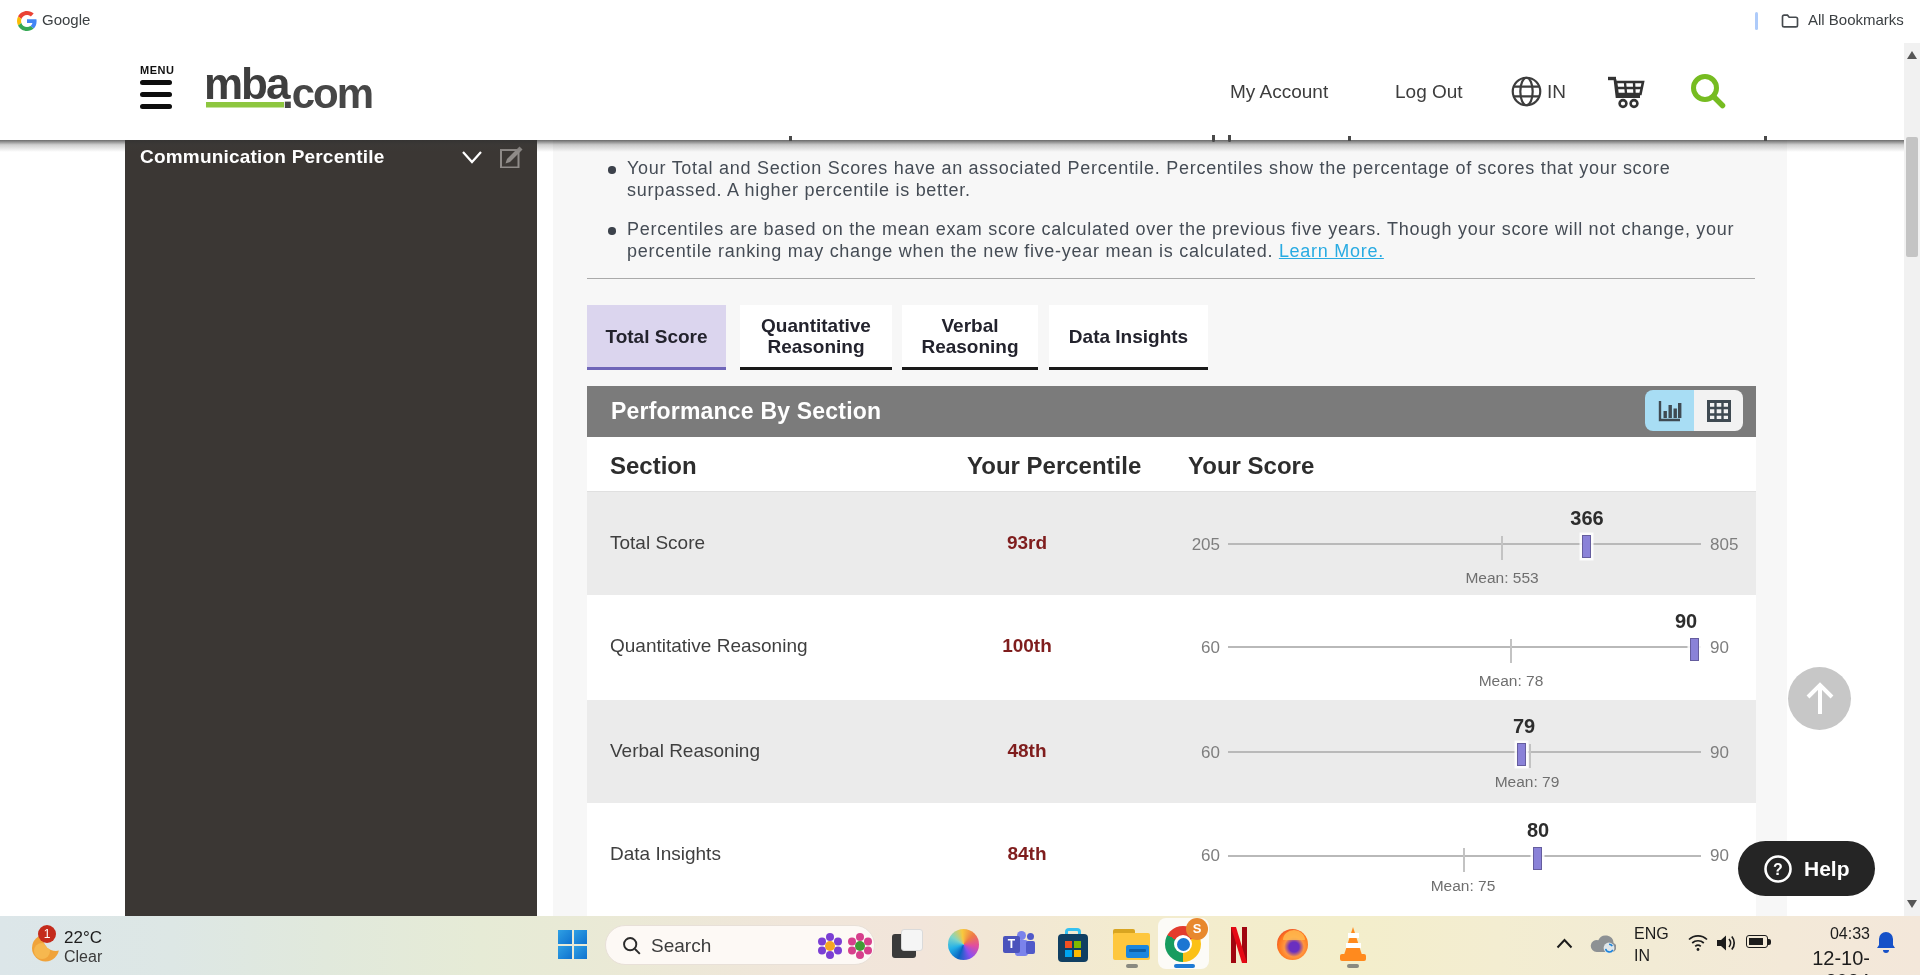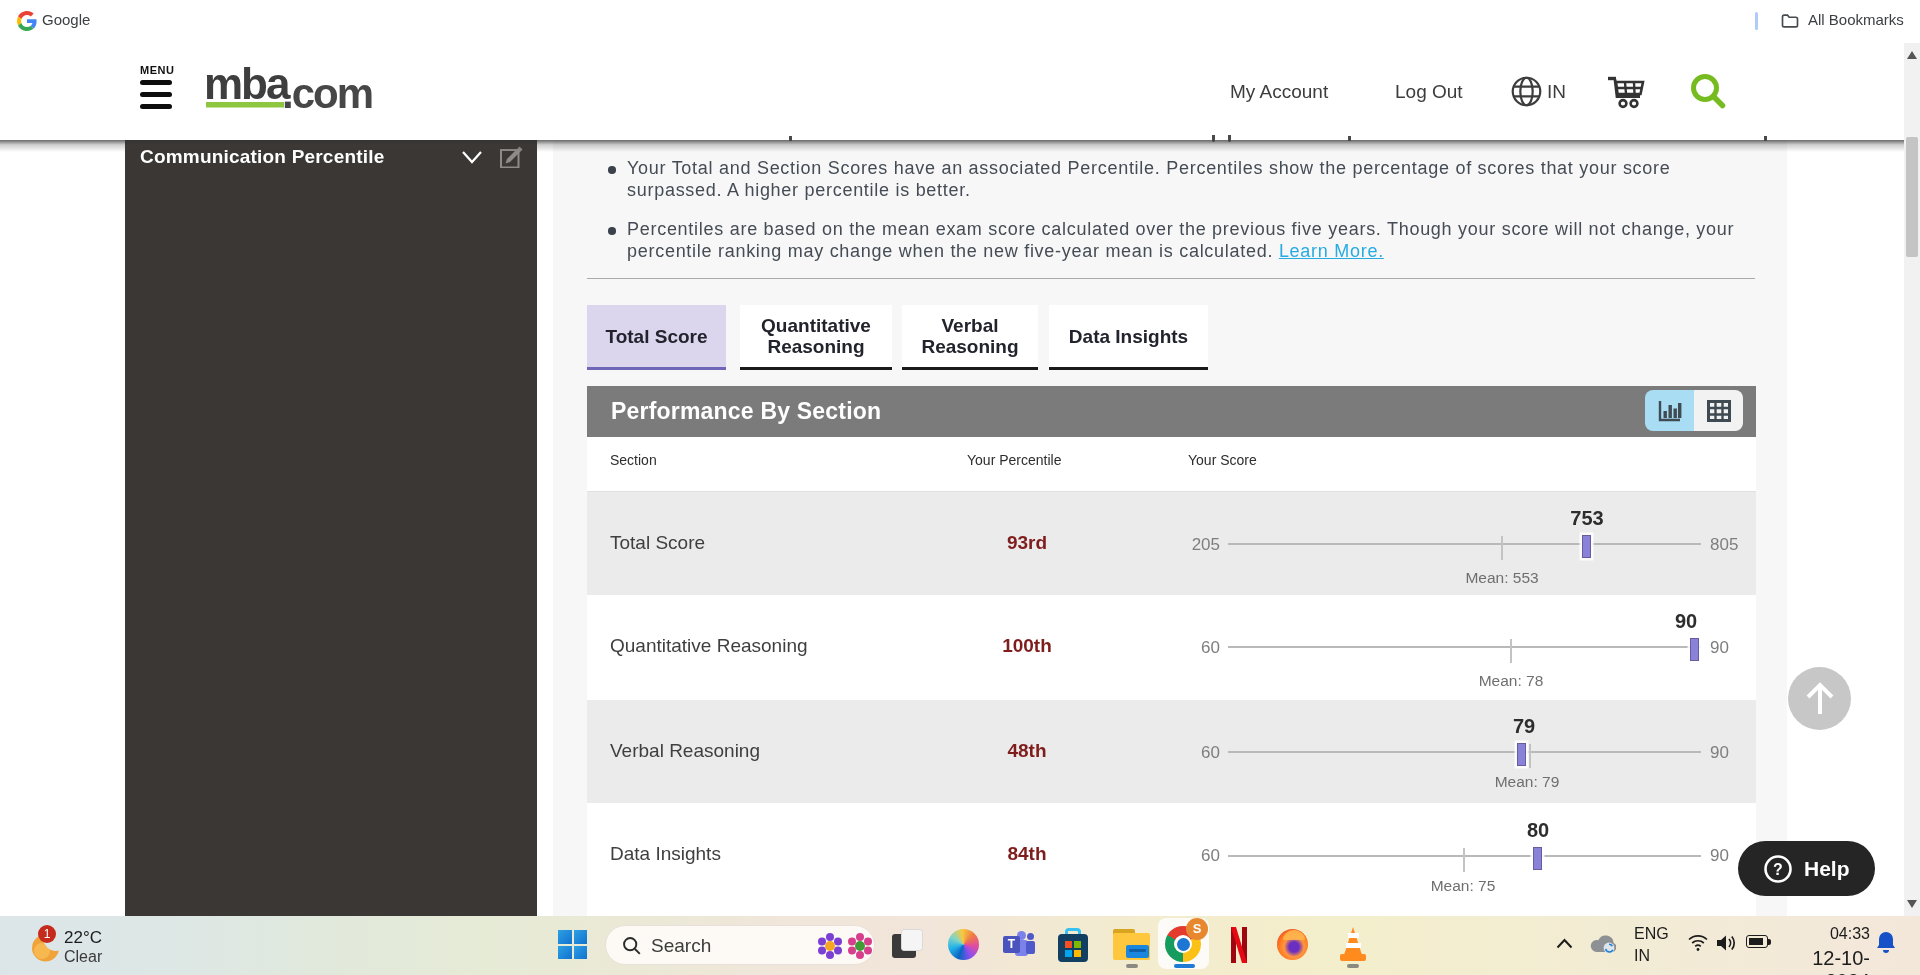--- a/index.html
+++ b/index.html
@@ -35,21 +35,21 @@
   display:flex; align-items:center; justify-content:center; text-align:center;
   font-size:19px; font-weight:bold; color:#23232d; line-height:21px; }
 .tab.active { background:#dbd5ee; border-bottom-color:#6f66b8; }
 
 #graybar { position:absolute; left:34px; top:246px; width:1169px; height:51px; background:#7b7b7b; }
 #graybar .t { position:absolute; left:24px; top:12px; color:#fff; font-size:23px; font-weight:bold; letter-spacing:.2px; }
 #toggle { position:absolute; left:1058px; top:4px; width:98px; height:41px; border-radius:8px; overflow:hidden; }
 #toggle .half { position:absolute; top:0; width:49px; height:41px; }
 
 #thead { position:absolute; left:34px; top:297px; width:1169px; height:55px; background:#fff; border-bottom:1px solid #e0e0e0; }
-.thcell { position:absolute; top:15px; font-size:14px; font-weight:normal; color:#2d2d2d; }
+.thcell { position:absolute; top:15px; font-size:24px; font-weight:bold; color:#2d2d2d; }
 .row { position:absolute; left:34px; width:1169px; }
 .row .sname { position:absolute; left:23px; font-size:19px; color:#3f3f3f; }
 .row .pct { position:absolute; left:385px; width:110px; text-align:center; font-size:19px; font-weight:bold; color:#7f1d1d; }
 .row .lbl-l { position:absolute; width:60px; text-align:right; font-size:17px; color:#7e7e7e; }
 .row .lbl-r { position:absolute; font-size:17px; color:#7e7e7e; }
 .row .line { position:absolute; height:2px; background:#b9b9b9; }
 .row .tick { position:absolute; width:2px; height:24px; background:#c3c3c3; }
 .row .marker { position:absolute; width:9px; height:23px; background:#8a82d8; border:1px solid #655d9e; box-shadow:0 0 0 2.5px rgba(255,255,255,.85); }
 .row .val { position:absolute; width:60px; text-align:center; font-size:20px; font-weight:bold; color:#2d2d2d; }
 .row .mean { position:absolute; width:120px; text-align:center; font-size:15.5px; color:#6f6f6f; }
@@ -177,21 +177,21 @@
   </div>
 
   <div class="row" style="top:352px;height:103px;background:#ebebeb">
     <div class="sname" style="top:40px">Total Score</div>
     <div class="pct" style="top:40px">93rd</div>
     <div class="lbl-l" style="left:573px;top:43px">205</div>
     <div class="line" style="left:641px;top:51px;width:473px"></div>
     <div class="lbl-r" style="left:1123px;top:43px">805</div>
     <div class="tick" style="left:914px;top:44px"></div>
     <div class="marker" style="left:995px;top:43px"></div>
-    <div class="val" style="left:970px;top:15px">753</div>
+    <div class="val" style="left:970px;top:15px">366</div>
     <div class="mean" style="left:855px;top:77px">Mean: 553</div>
   </div>
 
   <div class="row" style="top:455px;height:105px;background:#fff">
     <div class="sname" style="top:40px">Quantitative Reasoning</div>
     <div class="pct" style="top:40px">100th</div>
     <div class="lbl-l" style="left:573px;top:43px">60</div>
     <div class="line" style="left:641px;top:51px;width:473px"></div>
     <div class="lbl-r" style="left:1123px;top:43px">90</div>
     <div class="tick" style="left:923px;top:44px"></div>

